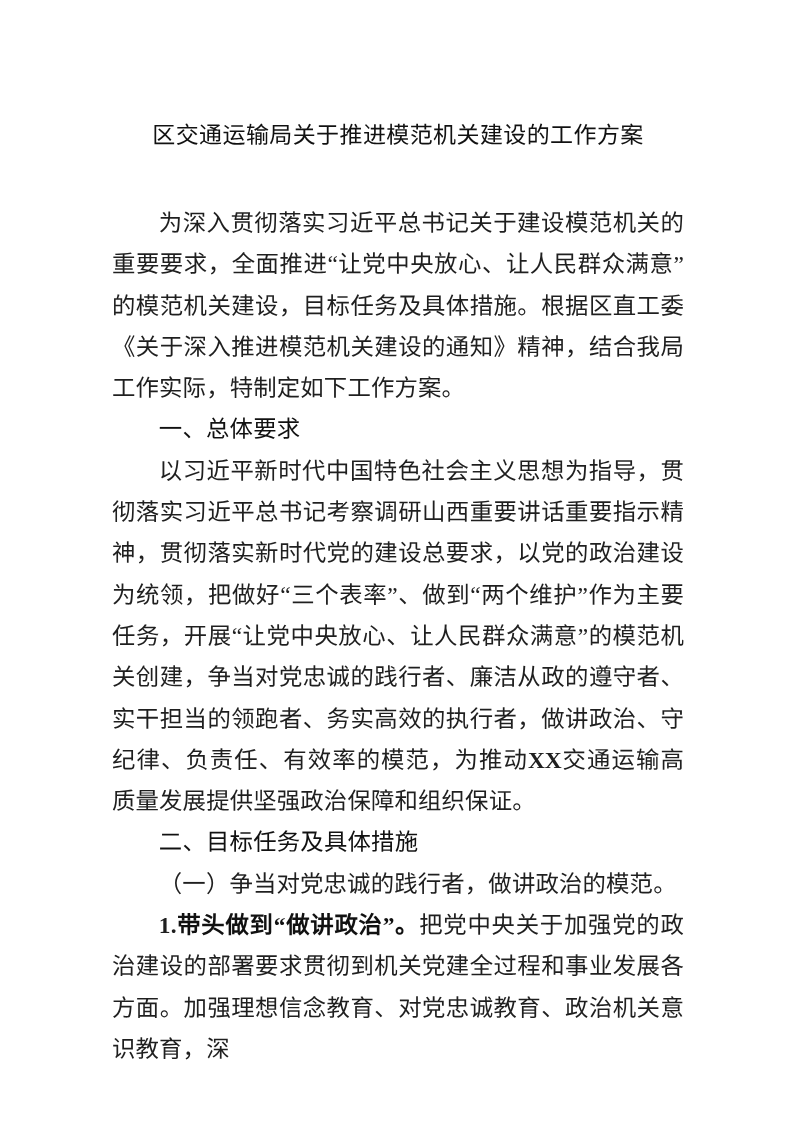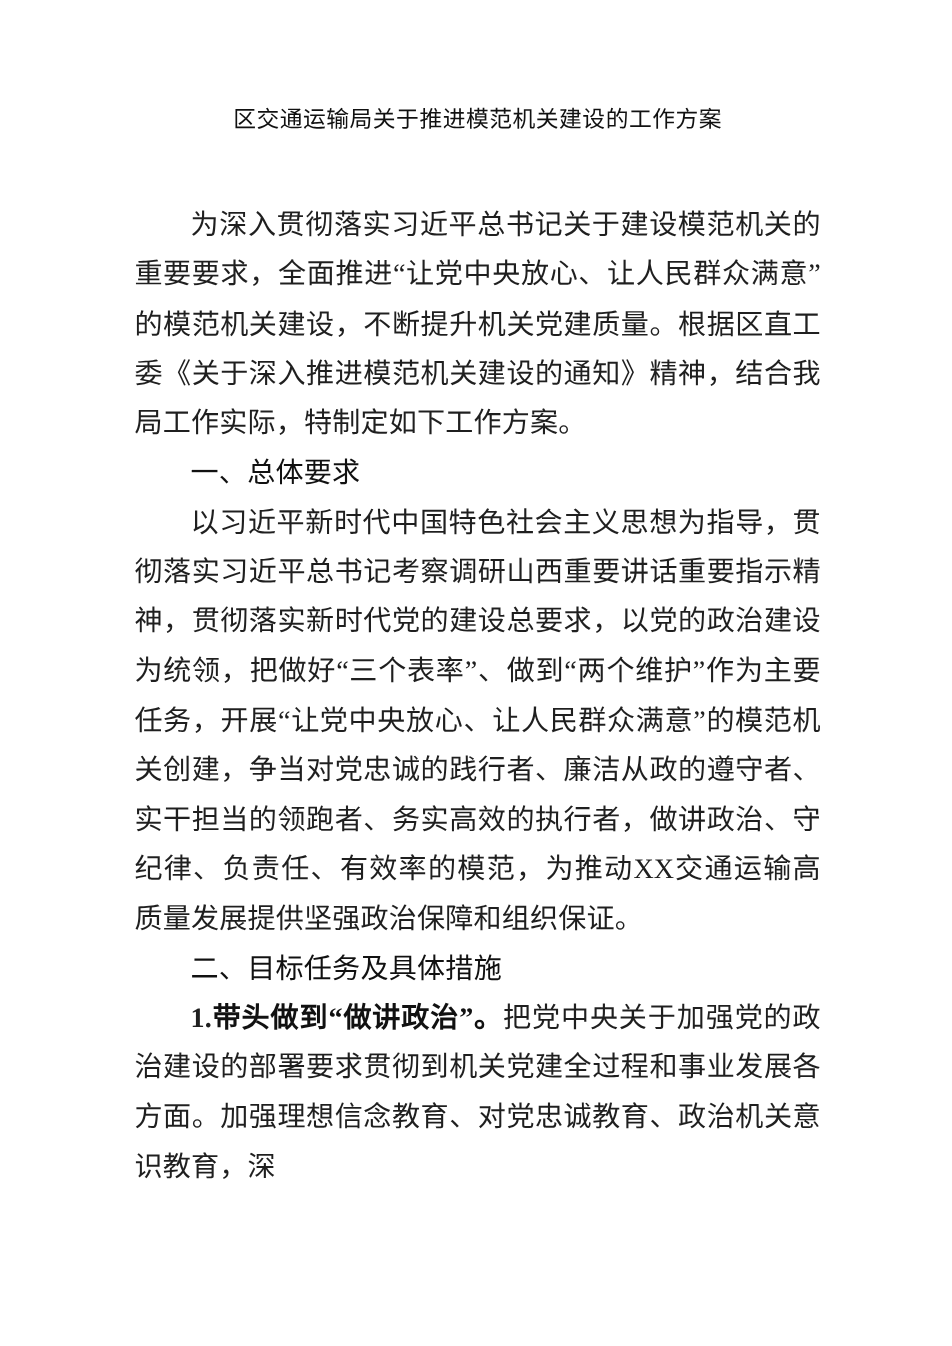--- a/index.html
+++ b/index.html
@@ -24,24 +24,24 @@
   
   .content {
     position: absolute;
     left: 112px;
     top: 0;
     width: 572px;
   }
 
   
   .doc-title {
-    margin: 12px;
-    padding-top: 63px;
+    margin: 0;
+    padding-top: 110px;
     font-family: "Liberation Serif", "DejaVu Serif", serif;
-    font-size: 19px;
+    font-size: 23px;
     font-weight: 400;
     line-height: 52px;
     text-align: center;
     letter-spacing: 0.4px;
     color: #111111;
     text-indent: 0;
   }
 
   
   .para {
@@ -75,45 +75,46 @@
 
   
   .run-bold {
     font-weight: 700;
     color: #111111;
   }
 
   
   .run-latin-bold {
     font-family: "Liberation Serif", "DejaVu Serif", serif;
-    font-weight: 400;
+    font-weight: 700;
     letter-spacing: 0;
   }
 
   .run-num {
     font-family: "Liberation Serif", "DejaVu Serif", serif;
     font-weight: 700;
   }
 </style>
 </head>
 <body>
 
 <div class="page">
   <div class="content">
 
     <h1 class="doc-title">
       
       <span>区交通运输局关于推进模范机关建设的工作方案</span>
     </h1>
 
-    <p class="para first-para">为深入贯彻落实习近平总书记关于建设模范机关的重要要求，全面推进“让党中央放心、让人民群众满意”的模范机关建设，不断提升机关党建质量。根据区直工委《关于深入推进模范机关建设的通知》精神，结合我局工作实际，特制定如下工作方案。</p>
+    <p class="para first-para">为深入贯彻落实习近平总书记关于建设模范机关的重要要求，全面推进“让党中央放心、让人民群众满意”的模范机关建设，目标任务及具体措施。根据区直工委《关于深入推进模范机关建设的通知》精神，结合我局工作实际，特制定如下工作方案。</p>
 
     <h2 class="heading-1">一、总体要求</h2>
 
     <p class="para"><span>以习近平新时代中国特色社会主义思想为指导，贯彻落实习近平总书记考察调研山西重要讲话重要指示精神，贯彻落实新时代党的建设总要求，以党的政治建设为统领，把做好“三个表率”、做到“两个维护”作为主要任务，开展“让党中央放心、让人民群众满意”的模范机关创建，争当对党忠诚的践行者、廉洁从政的遵守者、实干担当的领跑者、务实高效的执行者，做讲政治、守纪律、负责任、有效率的模范，为推动</span><span class="run-latin-bold">XX</span><span>交通运输高质量发展提供坚强政治保障和组织保证。</span></p>
 
     <h2 class="heading-1">二、目标任务及具体措施</h2>
 
+    <p class="para">（一）争当对党忠诚的践行者，做讲政治的模范。</p>
 
     <p class="para"><span class="run-num">1.</span><span class="run-bold">带头做到“做讲政治”。</span><span>把党中央关于加强党的政治建设的部署要求贯彻到机关党建全过程和事业发展各方面。加强理想信念教育、对党忠诚教育、政治机关意识教育，深</span></p>
 
   </div>
 </div>
 
 </body></html>

